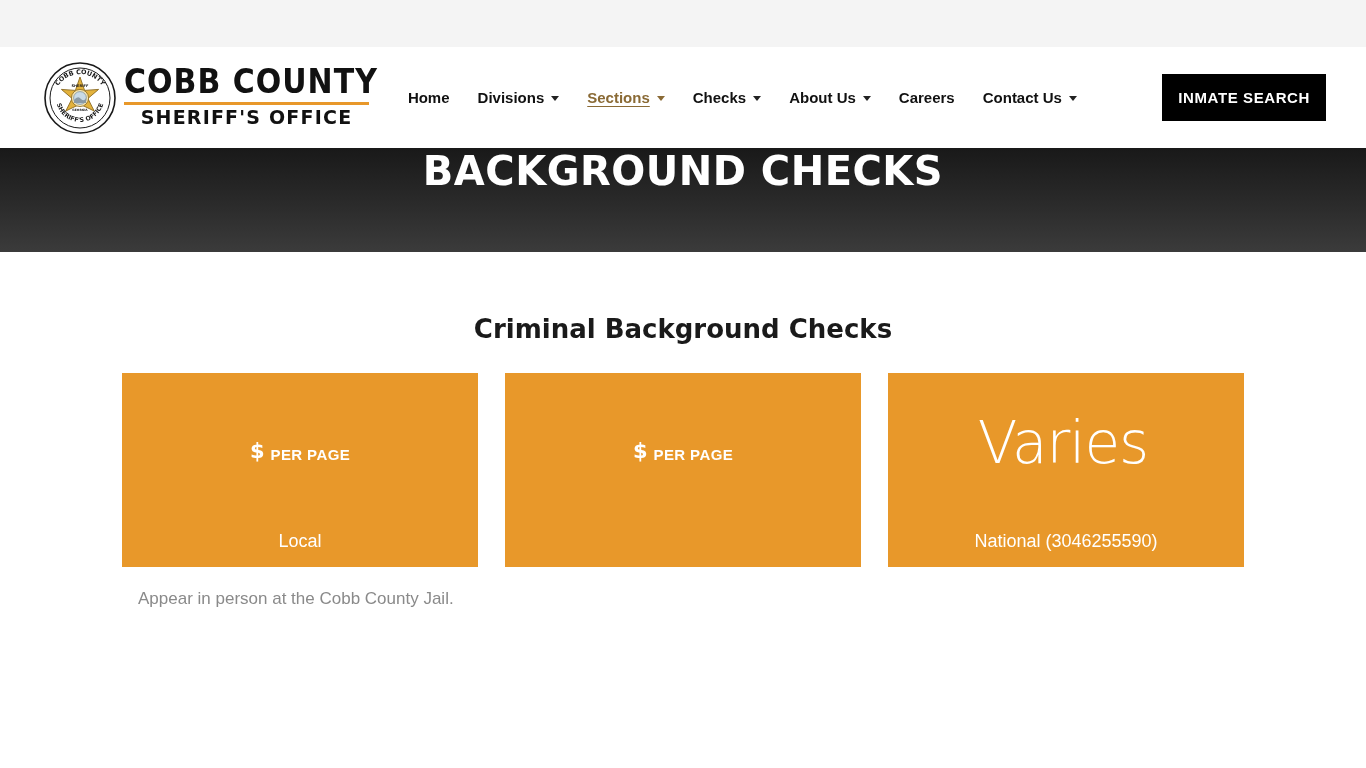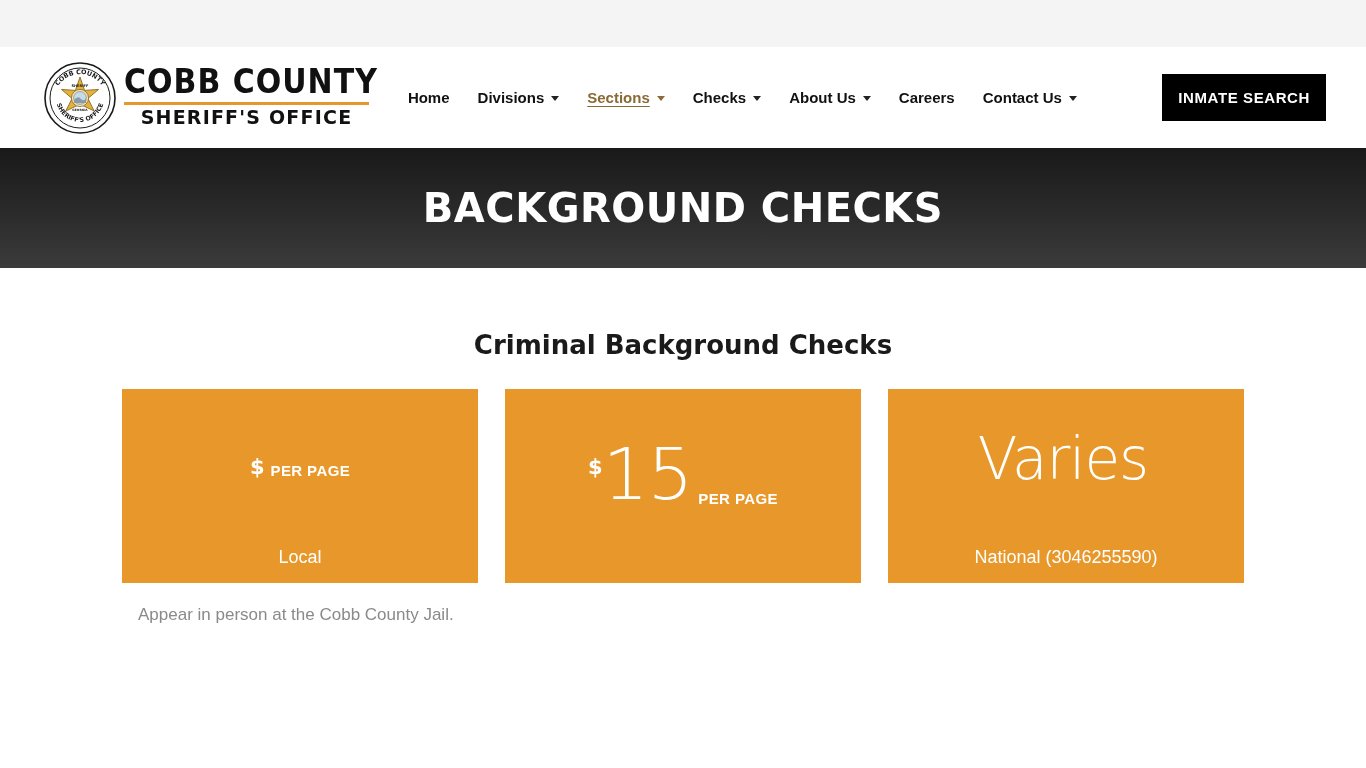--- a/index.html
+++ b/index.html
@@ -118,24 +118,24 @@
     font-weight: bold;
     letter-spacing: 0.6px;
     padding: 15px 16px;
     border: none;
     cursor: pointer;
     font-family: "Liberation Sans", sans-serif;
   }
 
   
   .banner {
-    height: 120px;
+    height: 104px;
     background: linear-gradient(to bottom, #191919 0%, #2b2b2b 55%, #3b3b3b 100%);
     display: flex;
-    align-items: center;
+    align-items: flex-start;
     justify-content: center;
   }
   .banner-title {
     color: #ffffff;
     font-size: 40px;
     font-weight: bold;
     letter-spacing: 0.5px;
     font-family: "DejaVu Sans", sans-serif;
   }
 
@@ -324,21 +324,20 @@
       <div class="price-row">
         <span class="currency">$</span>
         <span class="per">PER PAGE</span>
       </div>
       <div class="card-label">Local</div>
     </div>
 
     <div class="card">
       <div class="price-row">
         <span class="currency">$</span>
-        <span class="amount">15</span>
         <span class="per">PER PAGE</span>
       </div>
     </div>
 
     <div class="card varies">
       <div class="price-row">
         <span class="currency"></span>
         <span class="amount wide">Varies</span>
         <span class="per"></span>
       </div>

